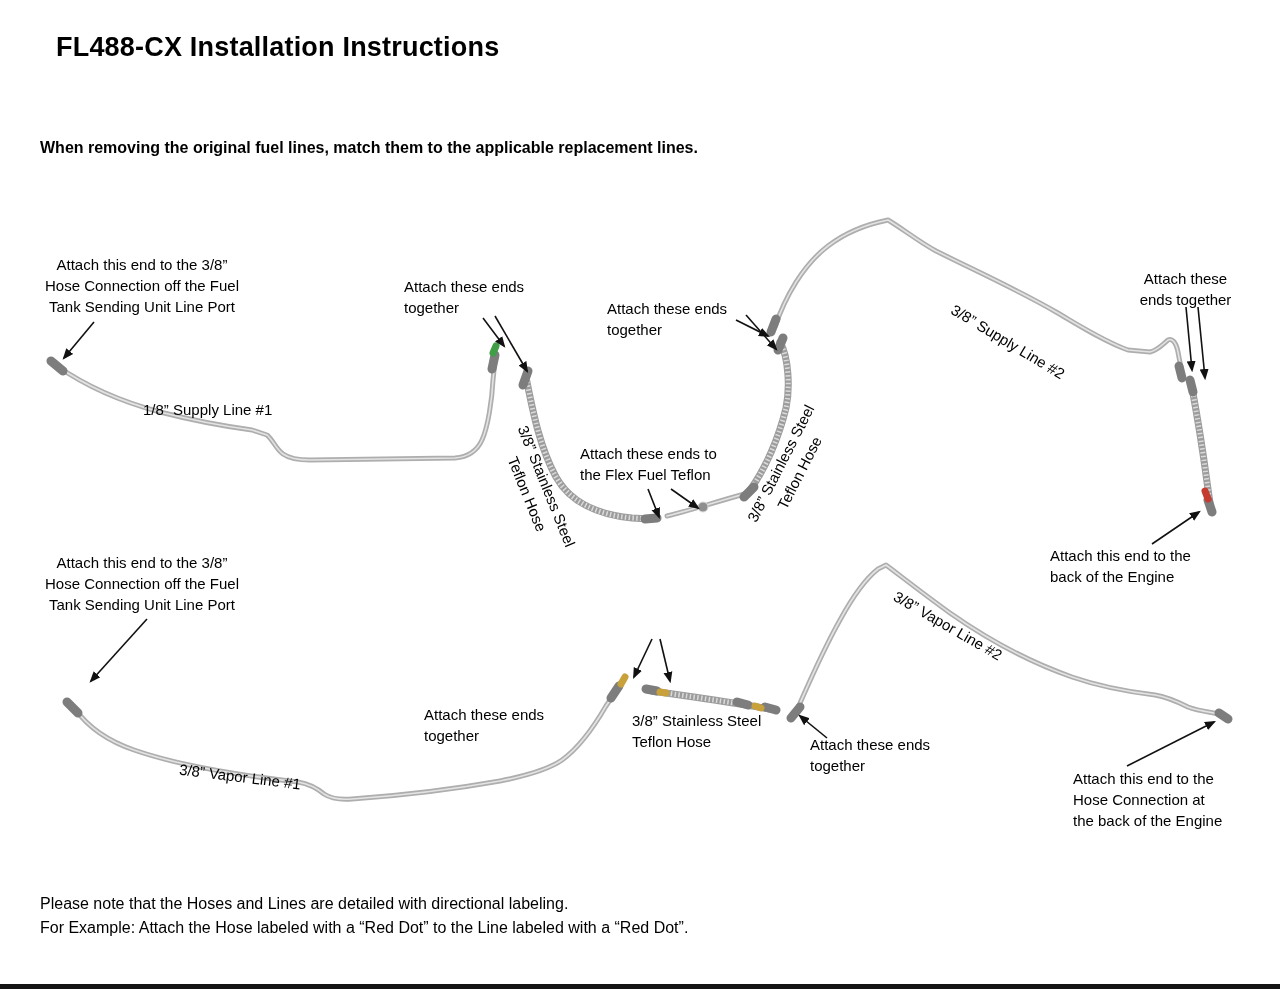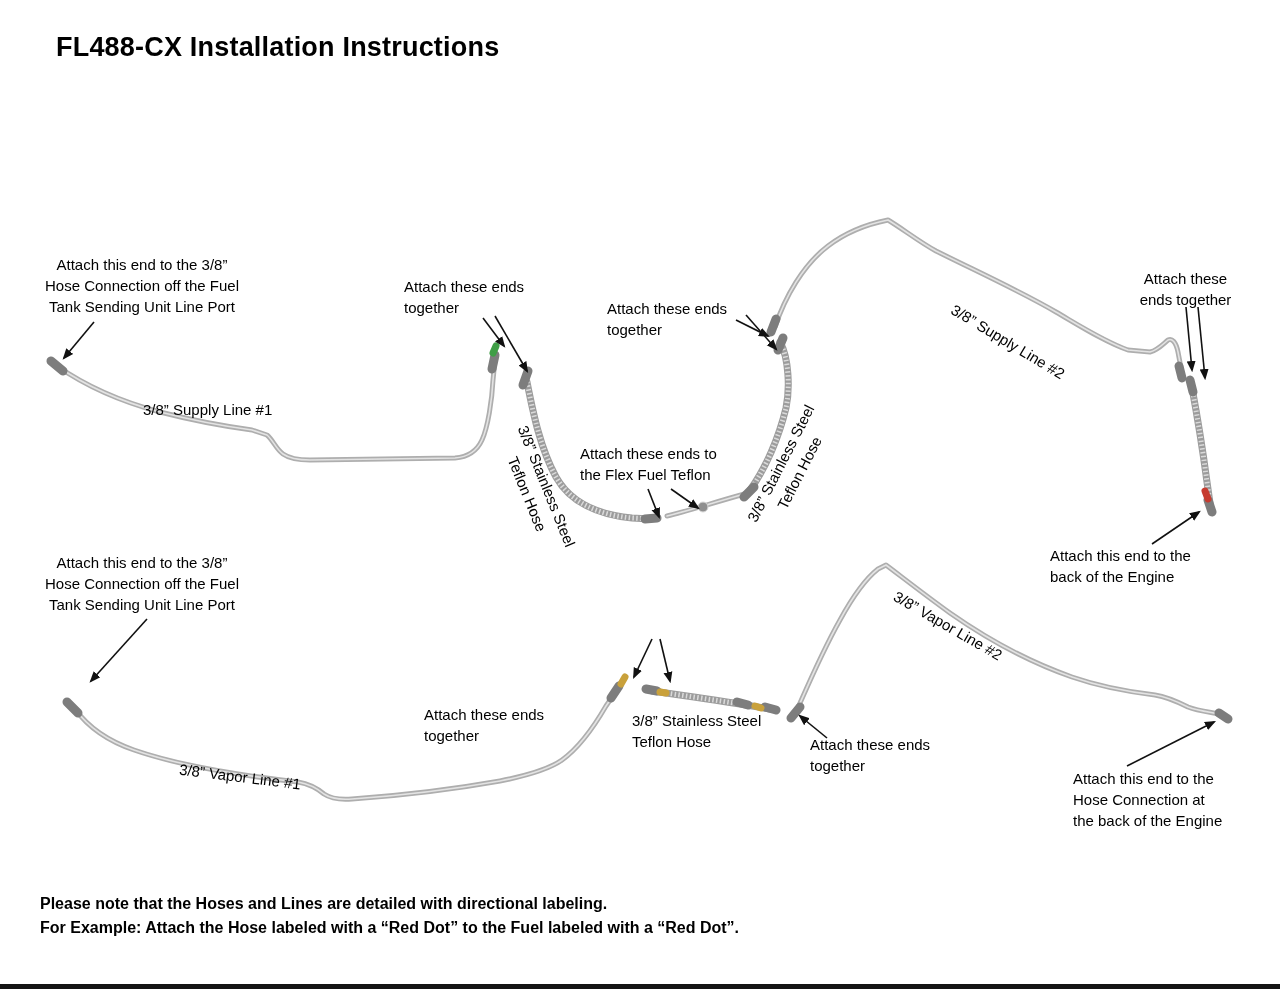--- a/index.html
+++ b/index.html
@@ -10,21 +10,21 @@
   }
   .diagram { position:absolute; left:0; top:0; width:1280px; height:989px; }
 
   .hdr-title { position:absolute; left:40px; top:32px; font-size:27px; font-weight:700; letter-spacing:0.2px;margin-left:16px; }
   .hdr-sub   { position:absolute; left:40px; font-size:16px; font-weight:700; }
 
   .label { position:absolute; font-size:15px; line-height:21px; white-space:pre-line; color:#000; }
   .label.center { text-align:center; }
   .rot { transform-origin:center center; }
 
-  .footer-note { position:absolute; left:40px; font-size:16px; font-weight:700; white-space:pre-line; }
+  .footer-note { position:absolute; left:40px; font-size:16px; font-weight:400; white-space:pre-line; }
 
   .bottom-bar { position:absolute; left:0; top:984px; width:1280px; height:5px; background:#141414; }
 
   
   .tube     { fill:none; stroke:#aeaeae; stroke-width:5;  stroke-linecap:round; stroke-linejoin:round; }
   .tube-hi  { fill:none; stroke:#e3e3e3; stroke-width:1.6; stroke-linecap:round; stroke-linejoin:round; }
   .braid    { fill:none; stroke:#9c9c9c; stroke-width:7;  stroke-linecap:round; stroke-linejoin:round; }
   .braid-tex{ fill:none; stroke:#dadada; stroke-width:5;  stroke-linecap:butt; stroke-dasharray:1.5 2.3; }
   .nut      { stroke:#7d7d7d; stroke-width:9; stroke-linecap:round; fill:none; }
   .band     { stroke-width:7; stroke-linecap:round; fill:none; }
@@ -131,25 +131,26 @@
       <line x1="1152" y1="544" x2="1199" y2="512" marker-end="url(#ah)"></line>
       <line x1="147" y1="619" x2="91" y2="681" marker-end="url(#ah)"></line>
       <line x1="652" y1="639" x2="634" y2="677" marker-end="url(#ah)"></line>
       <line x1="660" y1="639" x2="670" y2="681" marker-end="url(#ah)"></line>
       <line x1="827" y1="738" x2="800" y2="716" marker-end="url(#ah)"></line>
       <line x1="1127" y1="766" x2="1214" y2="722" marker-end="url(#ah)"></line>
     </g>
   </svg>
 
   <div class="hdr-title">FL488-CX Installation Instructions</div>
+  <div class="hdr-sub" style="top:139px;">When removing the original fuel lines, match them to the applicable replacement lines.</div>
 
   <div class="label center" style="left:36px; top:254px; width:212px;">Attach this end to the 3/8”
 Hose Connection off the Fuel
 Tank Sending Unit Line Port</div>
-  <div class="label" style="left:143px; top:399px;">3/8” Supply Line #1</div>
+  <div class="label" style="left:143px; top:399px;">1/8” Supply Line #1</div>
   <div class="label" style="left:404px; top:276px; width:140px;">Attach these ends
 together</div>
   <div class="label" style="left:607px; top:298px; width:140px;">Attach these ends
 together</div>
   <div class="label center rot" style="left:457px; top:469px; width:160px; transform:rotate(68deg);">3/8” Stainless Steel
 Teflon Hose</div>
   <div class="label" style="left:580px; top:443px; width:160px;">Attach these ends to
 the Flex Fuel Teflon</div>
   <div class="label center rot" style="left:710px; top:447px; width:160px; transform:rotate(-63deg);">3/8” Stainless Steel
 Teflon Hose</div>
@@ -167,16 +168,16 @@
   <div class="label" style="left:632px; top:710px; width:165px;">3/8” Stainless Steel
 Teflon Hose</div>
   <div class="label" style="left:810px; top:734px; width:140px;">Attach these ends
 together</div>
   <div class="label center rot" style="left:873px; top:615px; width:150px; transform:rotate(30deg);">3/8” Vapor Line #2</div>
   <div class="label" style="left:1073px; top:768px; width:172px;">Attach this end to the
 Hose Connection at
 the back of the Engine</div>
 
   <div class="footer-note" style="top:895px;">Please note that the Hoses and Lines are detailed with directional labeling.</div>
-  <div class="footer-note" style="top:919px;">For Example: Attach the Hose labeled with a “Red Dot” to the Fuel labeled with a “Red Dot”.</div>
+  <div class="footer-note" style="top:919px;">For Example: Attach the Hose labeled with a “Red Dot” to the Line labeled with a “Red Dot”.</div>
 
   <div class="bottom-bar"></div>
 </div>
 
 </body></html>

